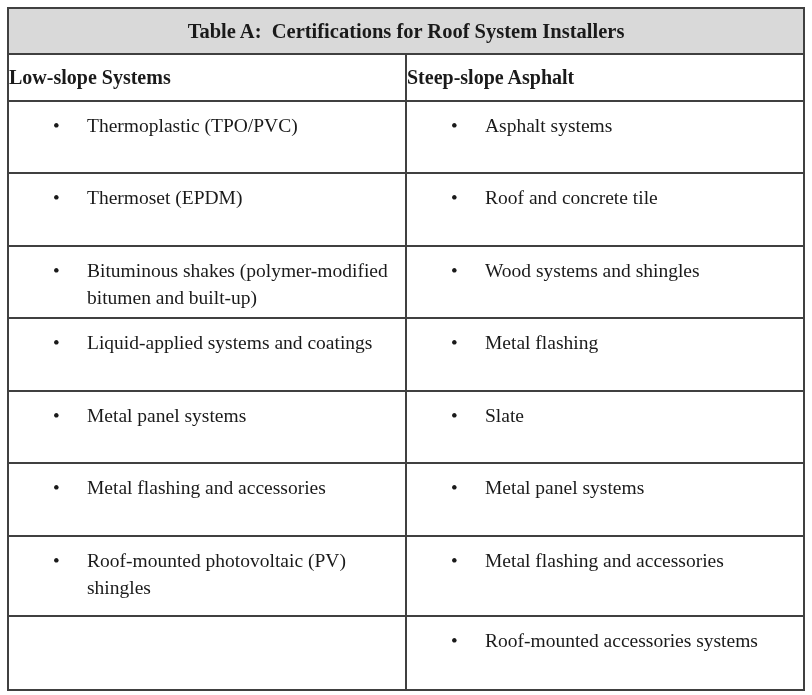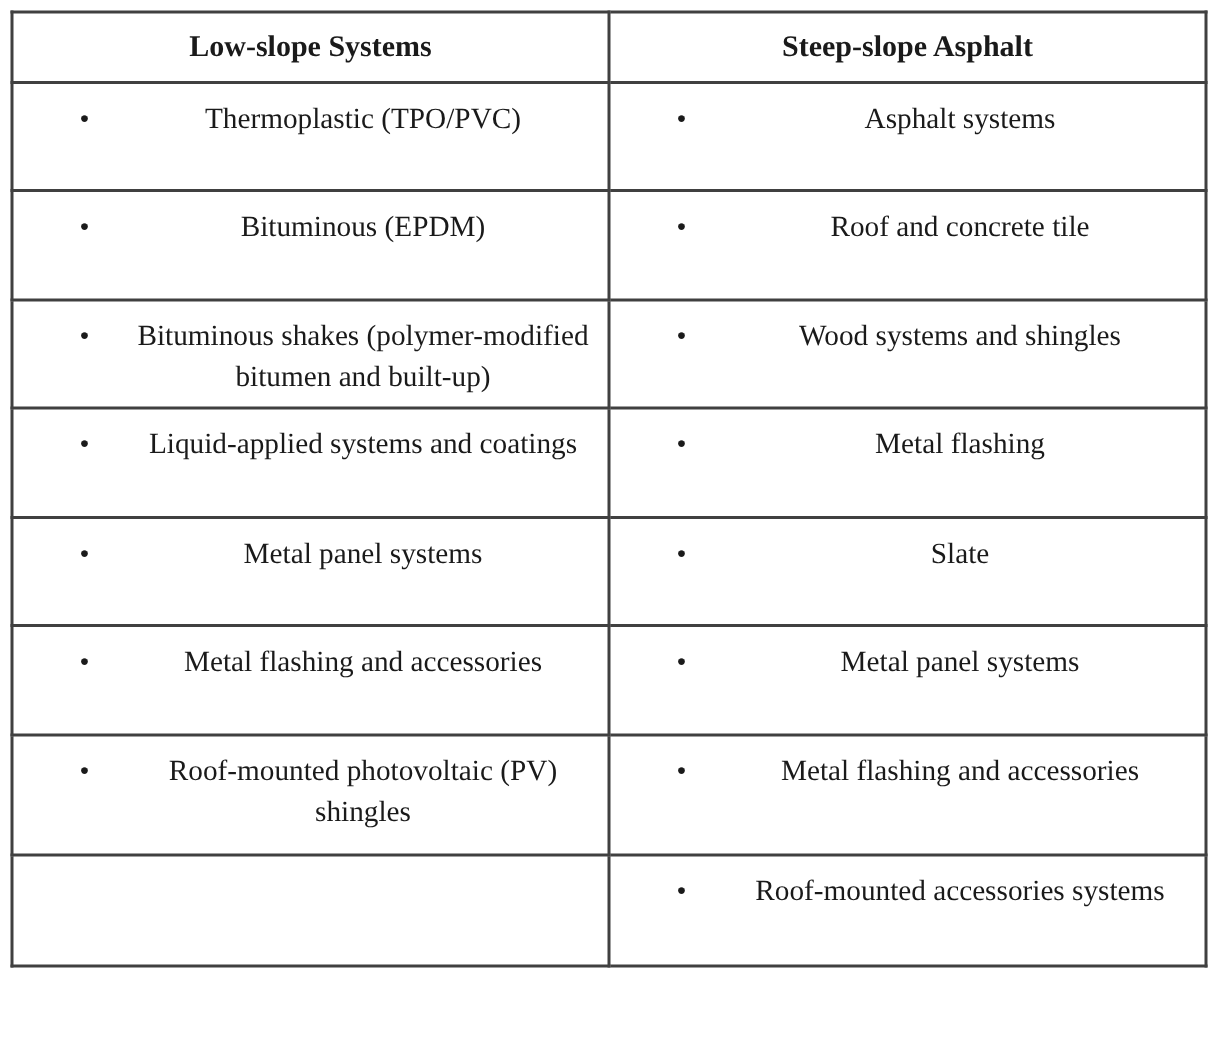--- a/index.html
+++ b/index.html
@@ -34,21 +34,20 @@
     background: #d9d9d9;
     text-align: center;
     vertical-align: middle;
     font-weight: bold;
     font-size: 20.5px;
     height: 44px;
     white-space: pre-wrap;
     border-bottom-color: #2a2a2a;
   }
   td.head-cell {
-    text-align: center;
     vertical-align: middle;
     font-weight: bold;
     font-size: 20px;
     height: 45px;
   }
   tr.body-row td {
     vertical-align: top;
     background: #ffffff;
   }
   tr.r1 td, tr.r3 td, tr.r5 td { height: 70px; }
@@ -62,34 +61,36 @@
     font-size: 19.5px;
     line-height: 27px;
   }
   .bullet {
     flex: 0 0 34px;
     font-size: 19px;
     line-height: 27px;
   }
   .item-text {
     flex: 1 1 auto;
-    text-align: center;
   }
 </style>
 </head>
 <body>
 
 <div class="table-outer">
   <table class="cert-table">
     <colgroup>
       <col style="width:398px">
       <col style="width:398px">
     </colgroup>
     <tbody>
       <tr>
+        <td class="title-cell" colspan="2">Table A:  Certifications for Roof System Installers</td>
+      </tr>
+      <tr>
         <td class="head-cell">Low-slope Systems</td>
         <td class="head-cell">Steep-slope Asphalt</td>
       </tr>
 
       <tr class="body-row r1">
         <td>
           <div class="item">
             <span class="bullet">•</span>
             <span class="item-text">Thermoplastic (TPO/PVC)</span>
           </div>
@@ -99,21 +100,21 @@
             <span class="bullet">•</span>
             <span class="item-text">Asphalt systems</span>
           </div>
         </td>
       </tr>
 
       <tr class="body-row r2">
         <td>
           <div class="item">
             <span class="bullet">•</span>
-            <span class="item-text">Bituminous (EPDM)</span>
+            <span class="item-text">Thermoset (EPDM)</span>
           </div>
         </td>
         <td>
           <div class="item">
             <span class="bullet">•</span>
             <span class="item-text">Roof and concrete tile</span>
           </div>
         </td>
       </tr>
 

